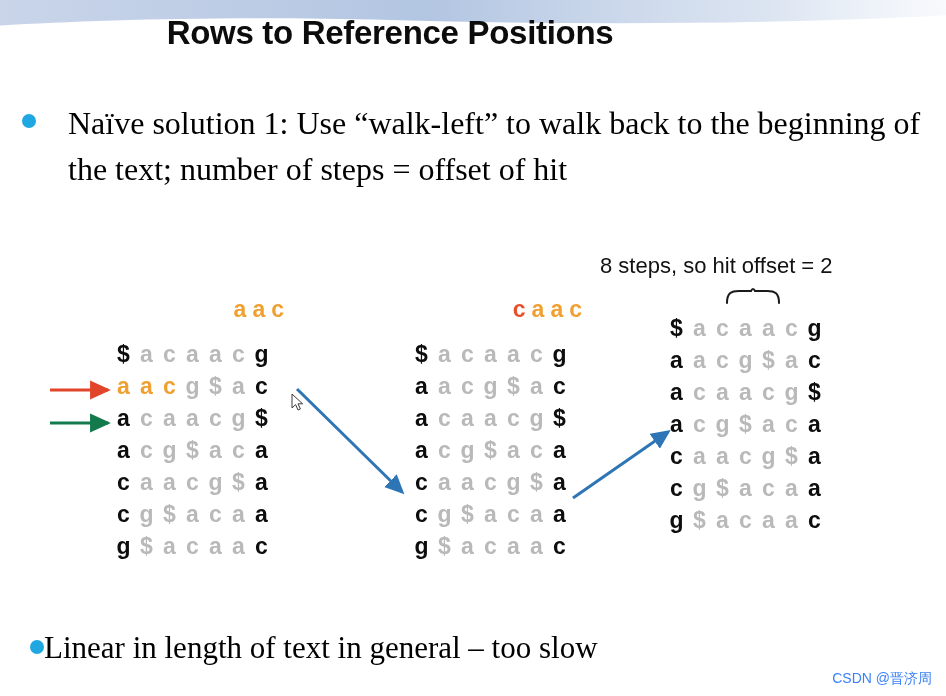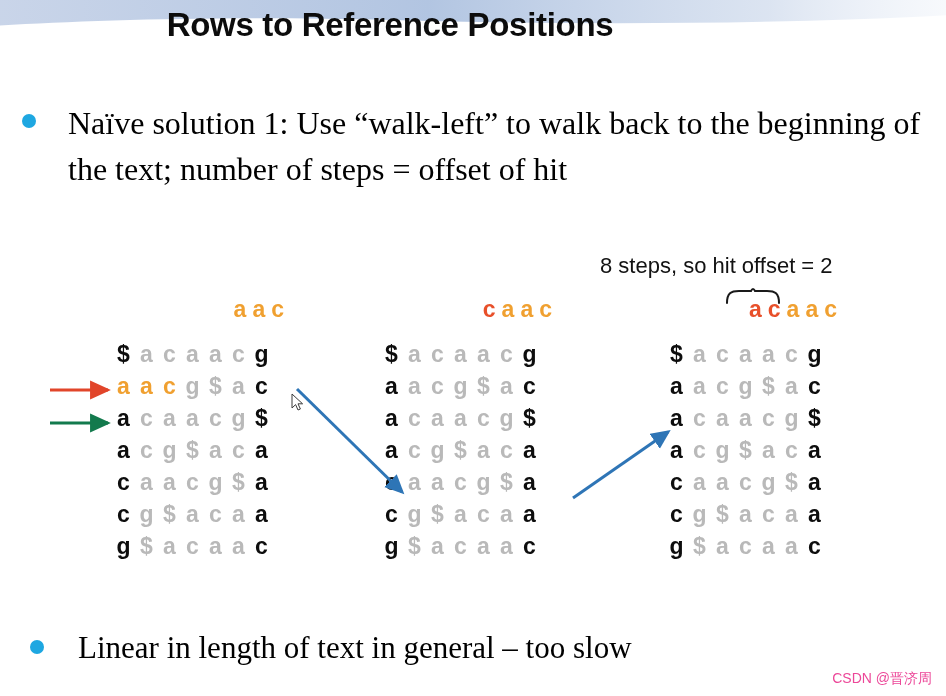--- a/index.html
+++ b/index.html
@@ -23,21 +23,21 @@
     top: -62px;
     width: 1040px;
     height: 90px;
     pointer-events: none;
   }
 
   
   .title {
     position: absolute;
     left: 0;
-    top: 6px;
+    top: 14px;
     width: 780px;
     text-align: center;
     font-family: "Liberation Sans", "DejaVu Sans", sans-serif;
     font-weight: bold;
     font-size: 33px;
     letter-spacing: -0.3px;
     color: #0c0c0c;
     white-space: nowrap;
   }
 
@@ -57,21 +57,21 @@
   }
   .bullet-text {
     font-family: "Liberation Serif", "DejaVu Serif", serif;
     font-size: 32px;
     line-height: 1.45;
     color: #000000;
   }
   #bullet-1 { left: 22px; top: 100px; width: 900px; }
   #bullet-1 .bullet-text { margin-left: 32px; }
   #bullet-2 { left: 30px; top: 626px; width: 880px; }
-  #bullet-2 .bullet-text { margin-left: 34px; font-size: 31px; }
+  #bullet-2 .bullet-text { font-size: 31px; }
 
   
   .steps-note {
     position: absolute;
     left: 600px;
     top: 253px;
     font-family: "Liberation Sans", "DejaVu Sans", sans-serif;
     font-size: 22px;
     color: #121212;
     white-space: nowrap;
@@ -109,21 +109,21 @@
     display: inline-block;
     width: 23px;
     text-align: center;
   }
   .ch-dark   { color: #0d0d0d; }
   .ch-light  { color: #b9b9b9; }
   .ch-orange { color: #f0a030; }
   .ch-red    { color: #e8502a; }
 
   #matrix-1 { left: 112px; top: 296px; }
-  #matrix-2 { left: 380px; top: 296px; }
+  #matrix-2 { left: 410px; top: 296px; }
   #matrix-3 { left: 665px; top: 296px; }
   #matrix-1 .mx-header { width: 184px; }
   #matrix-2 .mx-header { width: 184px; }
   #matrix-3 .mx-header { width: 184px; }
 
   
   .arrow-layer {
     position: absolute;
     left: 0; top: 0;
     width: 946px; height: 696px;
@@ -139,21 +139,21 @@
     height: 20px;
   }
 
   
   .watermark {
     position: absolute;
     right: 14px;
     bottom: 8px;
     font-family: "Liberation Sans", "DejaVu Sans", sans-serif;
     font-size: 14px;
-    color: #ec4899;
+    color: #3b82f6;
     white-space: nowrap;
   }
 </style>
 </head>
 <body>
 
 <div class="slide">
 
   <svg class="swoosh" viewBox="0 0 1040 90" preserveAspectRatio="none">
     <defs>
@@ -199,21 +199,20 @@
         <div class="mx-row"><span class="ch ch-dark">a</span><span class="ch ch-light">a</span><span class="ch ch-light">c</span><span class="ch ch-light">g</span><span class="ch ch-light">$</span><span class="ch ch-light">a</span><span class="ch ch-dark">c</span></div>
         <div class="mx-row"><span class="ch ch-dark">a</span><span class="ch ch-light">c</span><span class="ch ch-light">a</span><span class="ch ch-light">a</span><span class="ch ch-light">c</span><span class="ch ch-light">g</span><span class="ch ch-dark">$</span></div>
         <div class="mx-row"><span class="ch ch-dark">a</span><span class="ch ch-light">c</span><span class="ch ch-light">g</span><span class="ch ch-light">$</span><span class="ch ch-light">a</span><span class="ch ch-light">c</span><span class="ch ch-dark">a</span></div>
         <div class="mx-row"><span class="ch ch-dark">c</span><span class="ch ch-light">a</span><span class="ch ch-light">a</span><span class="ch ch-light">c</span><span class="ch ch-light">g</span><span class="ch ch-light">$</span><span class="ch ch-dark">a</span></div>
         <div class="mx-row"><span class="ch ch-dark">c</span><span class="ch ch-light">g</span><span class="ch ch-light">$</span><span class="ch ch-light">a</span><span class="ch ch-light">c</span><span class="ch ch-light">a</span><span class="ch ch-dark">a</span></div>
         <div class="mx-row"><span class="ch ch-dark">g</span><span class="ch ch-light">$</span><span class="ch ch-light">a</span><span class="ch ch-light">c</span><span class="ch ch-light">a</span><span class="ch ch-light">a</span><span class="ch ch-dark">c</span></div>
       </div>
   </div>
 
   <div class="matrix" id="matrix-3">
-    <div class="mx-header"><span class="ch-red">a</span><span class="ch-red">c</span><span class="ch-orange">a</span><span class="ch-orange">a</span><span class="ch-orange">c</span></div>
     <div class="mx-rows">
         <div class="mx-row"><span class="ch ch-dark">$</span><span class="ch ch-light">a</span><span class="ch ch-light">c</span><span class="ch ch-light">a</span><span class="ch ch-light">a</span><span class="ch ch-light">c</span><span class="ch ch-dark">g</span></div>
         <div class="mx-row"><span class="ch ch-dark">a</span><span class="ch ch-light">a</span><span class="ch ch-light">c</span><span class="ch ch-light">g</span><span class="ch ch-light">$</span><span class="ch ch-light">a</span><span class="ch ch-dark">c</span></div>
         <div class="mx-row"><span class="ch ch-dark">a</span><span class="ch ch-light">c</span><span class="ch ch-light">a</span><span class="ch ch-light">a</span><span class="ch ch-light">c</span><span class="ch ch-light">g</span><span class="ch ch-dark">$</span></div>
         <div class="mx-row"><span class="ch ch-dark">a</span><span class="ch ch-light">c</span><span class="ch ch-light">g</span><span class="ch ch-light">$</span><span class="ch ch-light">a</span><span class="ch ch-light">c</span><span class="ch ch-dark">a</span></div>
         <div class="mx-row"><span class="ch ch-dark">c</span><span class="ch ch-light">a</span><span class="ch ch-light">a</span><span class="ch ch-light">c</span><span class="ch ch-light">g</span><span class="ch ch-light">$</span><span class="ch ch-dark">a</span></div>
         <div class="mx-row"><span class="ch ch-dark">c</span><span class="ch ch-light">g</span><span class="ch ch-light">$</span><span class="ch ch-light">a</span><span class="ch ch-light">c</span><span class="ch ch-light">a</span><span class="ch ch-dark">a</span></div>
         <div class="mx-row"><span class="ch ch-dark">g</span><span class="ch ch-light">$</span><span class="ch ch-light">a</span><span class="ch ch-light">c</span><span class="ch ch-light">a</span><span class="ch ch-light">a</span><span class="ch ch-dark">c</span></div>
       </div>
   </div>

